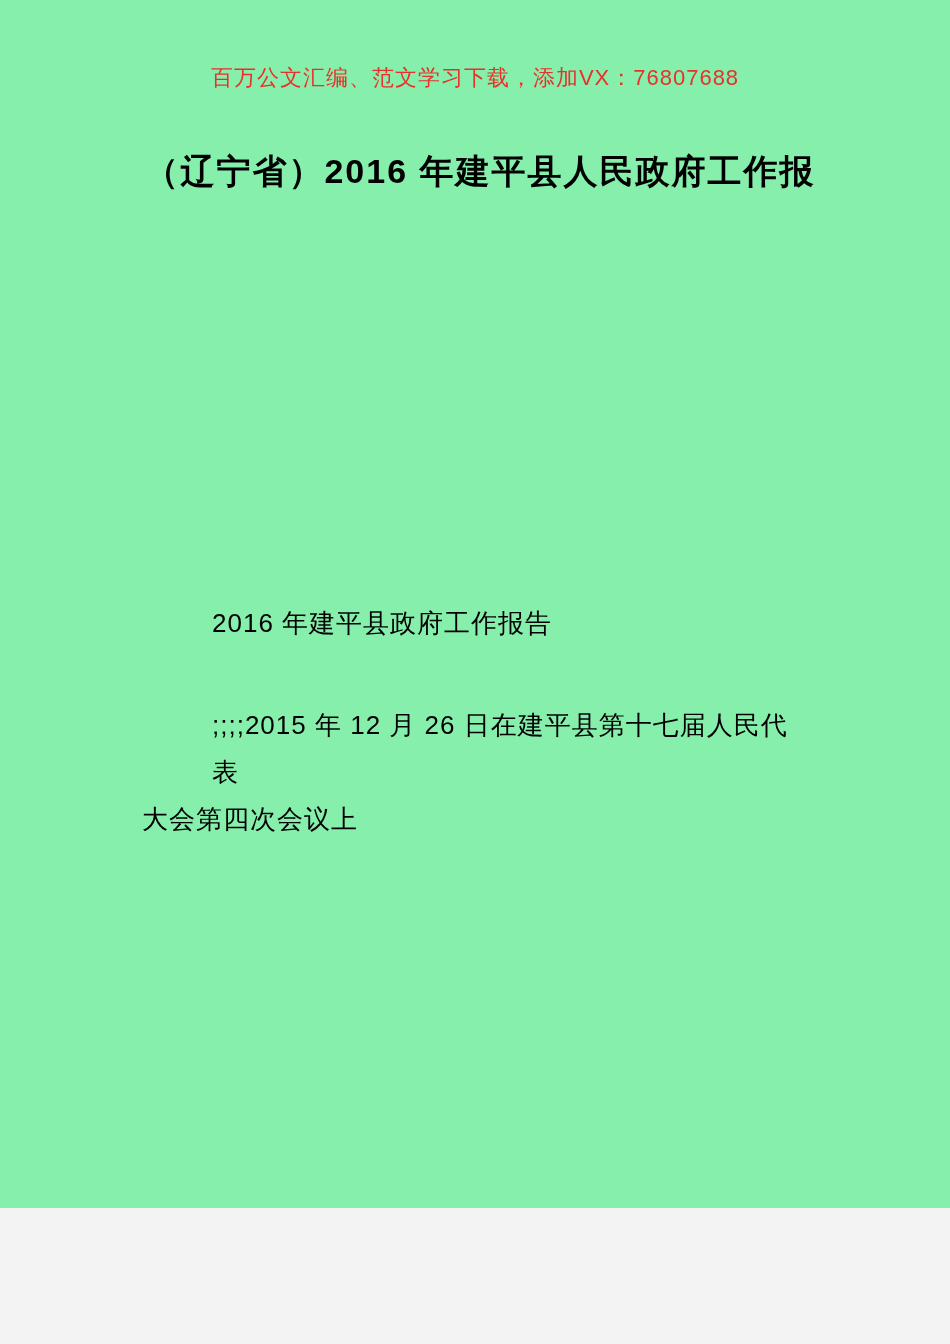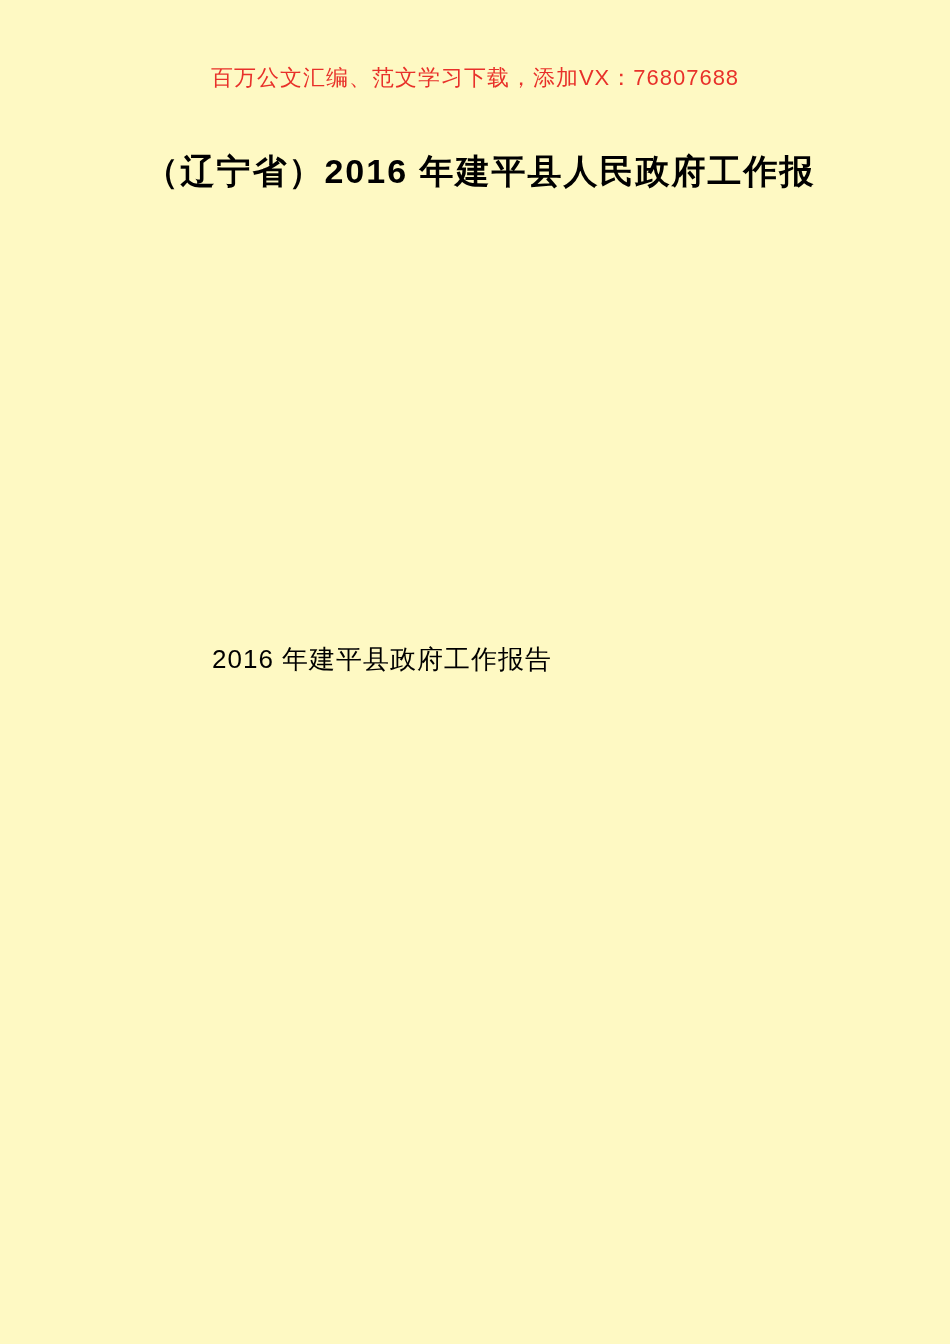--- a/index.html
+++ b/index.html
@@ -3,23 +3,23 @@
 <meta charset="utf-8">
 <style>
   html, body {
     margin: 0;
     padding: 0;
     background: #f3f3f3;
   }
   .page {
     position: relative;
     width: 950px;
-    height: 1344px;
+    height: 1208px;
     margin: 0 auto;
-    background: #fef9c3;
+    background: #86efac;
     overflow: hidden;
     font-family: "Liberation Sans", "DejaVu Sans", sans-serif;
     color: #000000;
   }
   .notice {
     position: absolute;
     top: 62px;
     left: 0;
     width: 100%;
     text-align: center;
@@ -49,32 +49,36 @@
     width: 672px;
     margin: 0;
     font-size: 26px;
     line-height: 47px;
     letter-spacing: 1px;
   }
   .p1 { top: 600px; }
   .p2 { top: 702px; }
   .p3 { top: 844px; }
   .line { display: block; }
-  .line.indent { padding-left: 70px; margin-top: 36px; }
+  .line.indent { padding-left: 70px; }
 </style>
 </head>
 <body>
 
 <div class="page">
 
   <div class="notice">百万公文汇编、范文学习下载，添加VX：76807688</div>
 
   <h1 class="doc-title">
     <span class="tline">（辽宁省）2016 年建平县人民政府工作报</span>
   </h1>
 
   <p class="body-text p1">
     <span class="line indent">2016 年建平县政府工作报告</span>
   </p>
 
+  <p class="body-text p2">
+    <span class="line indent">;;;;2015 年 12 月 26 日在建平县第十七届人民代表</span>
+    <span class="line">大会第四次会议上</span>
+  </p>
 
 
 </div>
 
 </body></html>

